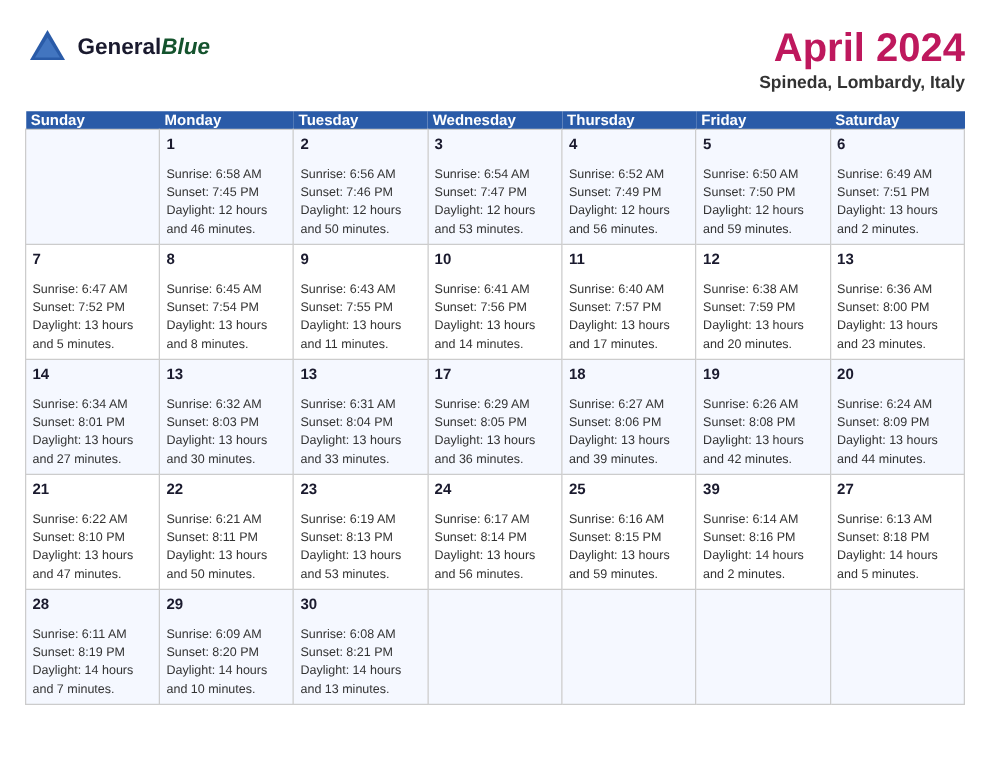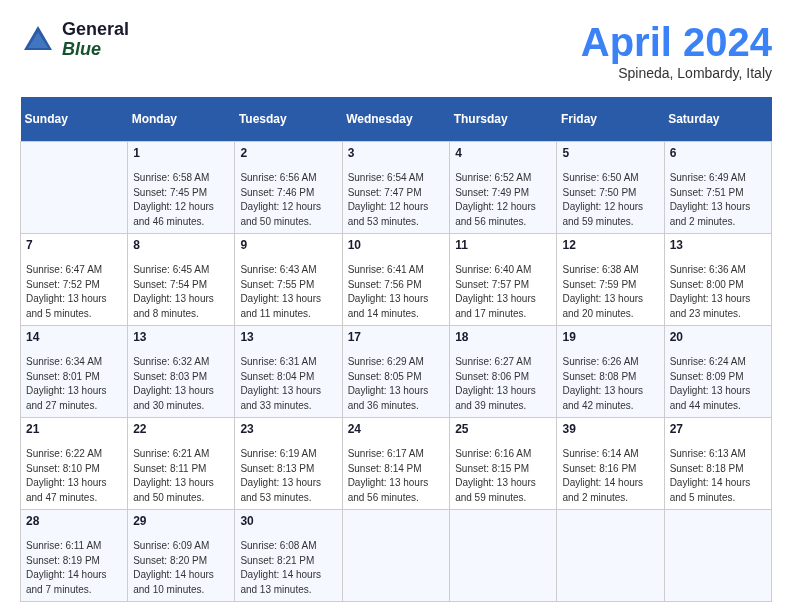--- a/index.html
+++ b/index.html
@@ -16,52 +16,53 @@
       align-items: flex-start;
       margin-bottom: 16px;
     }
     .logo {
       display: flex;
       align-items: center;
       gap: 6px;
     }
     .logo-text {
       display: flex;
-      flex-direction: column;
+      flex-direction: row;
       font-weight: bold;
       font-size: 18px;
       line-height: 1.1;
     }
     .logo-text span:first-child { color: #1a1a2e; }
     .logo-text span:last-child { color: #14532d; font-style: italic; }
     .logo-icon {
       width: 36px;
       height: 36px;
     }
     .title-area {
       text-align: right;
     }
     .month-title {
-      font-size: 40px;
-      font-weight: bold;
-      color: #3b82f6;
+      font-size: 32px;
+      font-weight: bold;
+      color: #be185d;
     }
     .location {
       font-size: 14px;
       color: #333;
+      font-weight: bold;
     }
     table {
       width: 100%;
       border-collapse: collapse;
       font-size: 11px;
     }
     thead tr th {
       background-color: #2a5ba8;
       color: #fff;
-      padding: 15px 4px;
+      padding: 0 4px;
       text-align: left;
       font-size: 12px;
       font-weight: bold;
     }
     tbody tr td {
       vertical-align: top;
       padding: 4px 5px;
       border: 1px solid #ccc;
       height: 80px;
       width: 108px;

